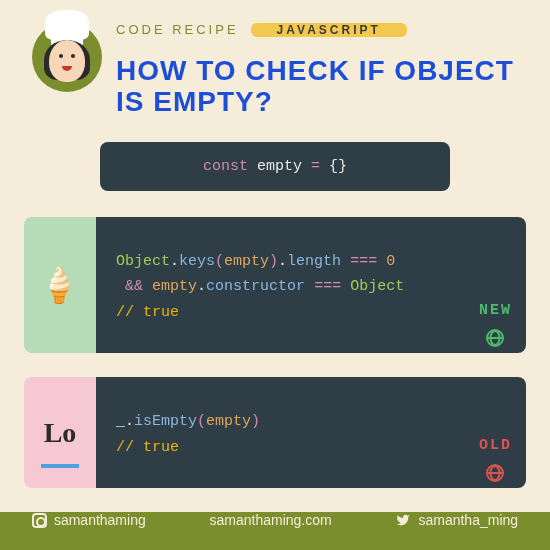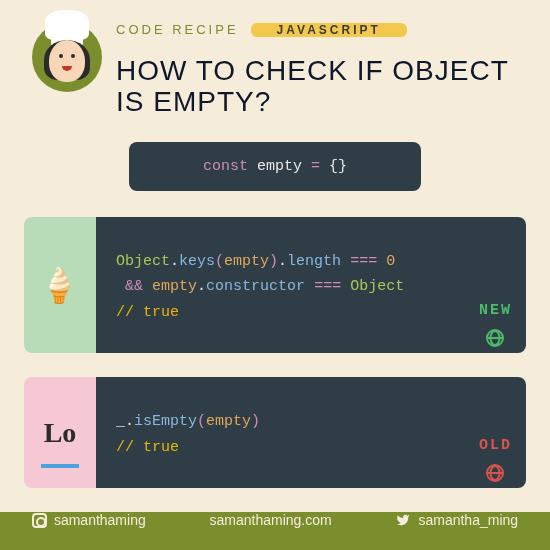--- a/index.html
+++ b/index.html
@@ -77,37 +77,37 @@
     background:#f2c94c;
     padding:0 26px;
     border-radius:6px;
     letter-spacing:3px;
     font-size:12px;
     font-weight:600;
     color:#3a3a3a;
   }
   .title {
     font-size:28px;
-    font-weight:400;
-    color:#0f172a;
+    font-weight:700;
+    color:#1d4ed8;
     line-height:1.1;
     letter-spacing:1px;
     margin-top:19px;
   }
   .code-block {
     background:#2f3e46;
     border-radius:8px;
     color:#e8e8e8;
     font-family: "SFMono-Regular", Consolas, "Liberation Mono", Menlo, monospace;
     font-size:15px;
     position:relative;
   }
   .declare {
     margin:16px auto 26px auto;
-    width:292px;
+    width:350px;
     padding:16px 20px;
     text-align:center;
   }
   .panel {
     display:flex;
     margin:0 24px 24px 24px;
   }
   .panel-icon {
     width:72px;
     border-radius:8px 0 0 8px;

